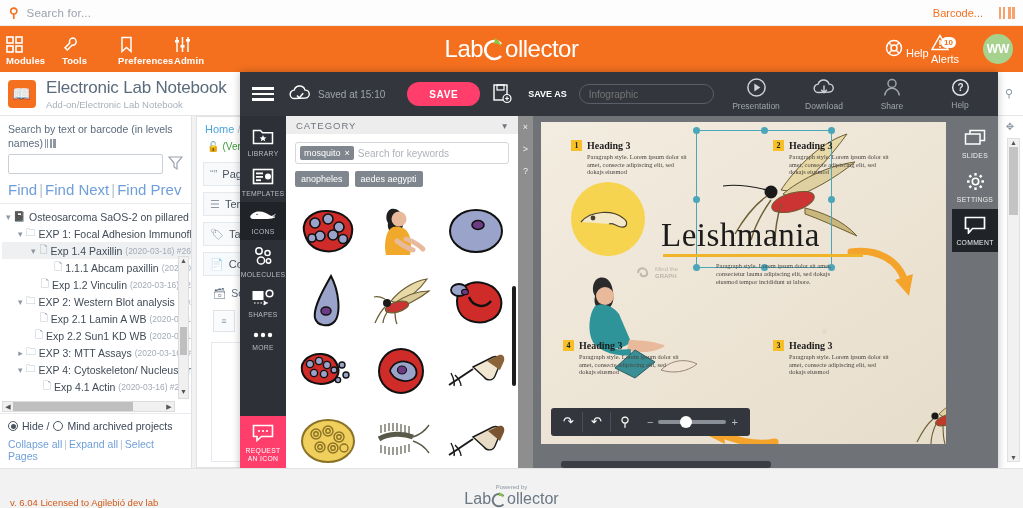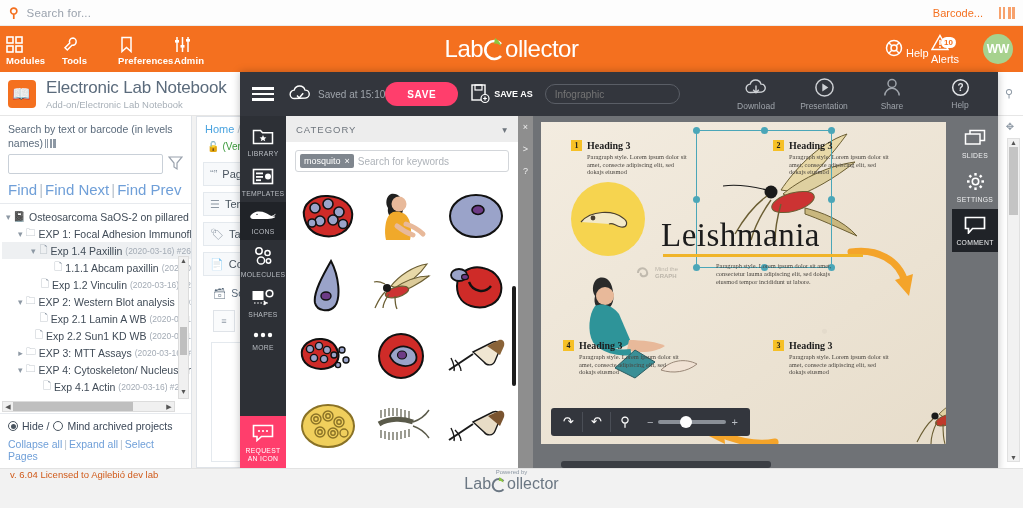--- a/index.html
+++ b/index.html
@@ -154,45 +154,45 @@
     background:#fff; box-shadow:0 0 8px rgba(0,0,0,.25); overflow:hidden;
   }
   .ed-top {
     height:44px; background:#33363d; display:flex; align-items:center; color:#cfd2d6;
   }
   .hamb { width:46px; display:flex; flex-direction:column; gap:3px; align-items:center; cursor:pointer;}
   .hamb span{display:block;width:22px;height:2.6px;background:#fff;}
   .savedwrap{display:flex;align-items:center;gap:6px;margin-left:2px;}
   .savedtxt{font-size:10px;color:#9fa4ab;}
   .savebtn{
-    margin-left:0; background:#ff3e6c; color:#fff; border:none; border-radius:13px;
+    margin-left:22px; background:#ff3e6c; color:#fff; border:none; border-radius:13px;
     height:24px; padding:4px 22px; font-size:10px; font-weight:bold; letter-spacing:.6px; font-family:inherit; cursor:pointer;
   }
-  .saveas{ margin-left:12px; display:flex; align-items:center; gap:4px; cursor:pointer;}
+  .saveas{ margin-left:12px; display:flex; align-items:center; gap:16px; cursor:pointer;}
   .saveas .lbl{font-size:9px;font-weight:bold;color:#fff;line-height:10px;}
   .ed-name{
     margin-left:12px; width:135px; height:20px; border:1px solid #5a5e66; border-radius:10px;
     background:transparent; color:#8d9298; font-size:10px; padding:0 9px; outline:none; font-family:inherit;
   }
   .ed-actions{ margin-left:auto; display:flex; align-items:center; gap:0; padding-right:4px;}
   .ed-act{ width:68px; display:flex; flex-direction:column; align-items:center; gap:1px; cursor:pointer;}
   .ed-act .lbl{font-size:8.5px;color:#9fa4ab;}
 
   .ed-body{ position:absolute; top:44px; left:0; right:0; bottom:0; display:flex; }
 
   .ed-rail{ width:46px; background:#2d3036; display:flex; flex-direction:column; align-items:center; padding-top:4px;}
   .rail-item{ width:46px; padding:6px 0 5px 0; display:flex; flex-direction:column; align-items:center; gap:3px; cursor:pointer;}
   .rail-item.active{ background:#202328;}
   .rail-item .lbl{font-size:6.8px;color:#b9bdc3;letter-spacing:.3px;}
   .rail-item.req{ background:#ff3e6c; margin-top:auto; padding:8px 0 9px 0;}
   .rail-item.req .lbl{color:#fff;}
 
   .ed-panel{ width:232px; background:#fff; display:flex; flex-direction:column; position:relative;}
   .cat-head{
-    height:26px; background:#ededed; display:flex; align-items:center; justify-content:space-between;
+    height:18px; background:#ededed; display:flex; align-items:center; justify-content:space-between;
     padding:0 10px; font-size:9.5px; color:#6f767e; letter-spacing:1px;
   }
   .kw-area{ padding:8px 9px 6px 9px;}
   .kw-box{
     border:1px solid #d3d6da; border-radius:3px; min-height:22px; display:flex; align-items:center; padding:2px 4px; gap:4px;
   }
   .chip{ background:#7f868e; color:#fff; font-size:9px; border-radius:2px; padding:2px 4px; display:flex; gap:4px; align-items:center;}
   .chip .x{cursor:pointer;}
   .kw-ph{ font-size:10px; color:#aeb3b9;}
   .sugg{ display:flex; gap:6px; margin-top:7px;}
@@ -260,21 +260,21 @@
   .re-top{ height:20px; display:flex; align-items:center; justify-content:space-around; font-size:10px; color:#8d98a4;}
   .re-scroll{ position:absolute; right:3px; top:22px; bottom:6px; width:13px; background:#f1f1f1; border:1px solid #e0e0e0;}
   .re-scroll .th{position:absolute;left:1px;right:1px;top:8px;height:68px;background:#c4c4c4;}
   .re-scroll .a{position:absolute;left:0;right:0;text-align:center;font-size:7px;color:#555;}
   .dashed-sel{ position:absolute; right:30px; top:28px; width:14px; height:125px; border:1.4px dashed #2f6fd0;}
 
   
   .zoomlabel{ position:absolute; left:0; right:0; top:470px; text-align:center; font-size:8px; color:#9aa2ad;}
   .footer{
     position:absolute; bottom:0; left:0; width:1023px; height:40px; background:#f2f2f2;
-    border-top:1px solid #e2e2e2; display:flex; align-items:flex-start;
+    border-top:1px solid #e2e2e2; display:flex; align-items:flex-end;
   }
   .footer .lic{ font-size:9.5px; color:#d05a1a; padding-left:10px;}
   .footer .pw{ position:absolute; left:0; right:0; text-align:center; }
   .footer .pw .p1{ font-size:6px; color:#8d98a4; }
   .footer .pw .p2{ font-size:16px; color:#6b7783; display:flex; align-items:center; justify-content:center;}
 </style>
 </head>
 <body>
 
 <div class="app">
@@ -572,35 +572,35 @@
               <circle cx="15" cy="15.5" r="4" fill="#33363d" stroke="#fff" stroke-width="1.2"></circle>
               <path d="M15 13.6v3.8M13.1 15.5h3.8" stroke="#fff" stroke-width="1.2"></path>
             </svg>
         </span>
         <span class="lbl">SAVE AS</span>
       </div>
       <input class="ed-name" placeholder="Infographic" style="">
       <div class="ed-actions">
         <div class="ed-act">
           <span>
+            <svg width="21" height="21" viewBox="0 0 21 21">
+                <circle cx="10.5" cy="10.5" r="8.6" fill="none" stroke="#cfd2d6" stroke-width="1.5"></circle>
+                <path d="M8.3 6.6l6 3.9-6 3.9z" fill="#cfd2d6"></path>
+              </svg>
+          </span>
+          <span class="lbl">Presentation</span>
+        </div>
+        <div class="ed-act">
+          <span>
             <svg width="24" height="21" viewBox="0 0 24 21">
                 <path d="M6.5 15.5a4.2 4.2 0 0 1-.3-8.4A5.6 5.6 0 0 1 17 7.1a3.9 3.9 0 0 1 .6 7.9z" fill="none" stroke="#cfd2d6" stroke-width="1.4"></path>
                 <path d="M12 8.5v7M9.2 12.8L12 15.7l2.8-2.9" fill="none" stroke="#cfd2d6" stroke-width="1.4"></path>
               </svg>
           </span>
           <span class="lbl">Download</span>
-        </div>
-        <div class="ed-act">
-          <span>
-            <svg width="21" height="21" viewBox="0 0 21 21">
-                <circle cx="10.5" cy="10.5" r="8.6" fill="none" stroke="#cfd2d6" stroke-width="1.5"></circle>
-                <path d="M8.3 6.6l6 3.9-6 3.9z" fill="#cfd2d6"></path>
-              </svg>
-          </span>
-          <span class="lbl">Presentation</span>
         </div>
         <div class="ed-act">
           <span>
             <svg width="20" height="21" viewBox="0 0 20 21">
                 <circle cx="10" cy="6.5" r="4" fill="none" stroke="#9fa4ab" stroke-width="1.5"></circle>
                 <path d="M2.8 18.5a7.2 7.2 0 0 1 14.4 0" fill="none" stroke="#9fa4ab" stroke-width="1.5"></path>
               </svg>
           </span>
           <span class="lbl">Share</span>
         </div>
@@ -699,20 +699,24 @@
           <span>CATEGORY</span>
           <span>▾</span>
         </div>
         <div class="kw-area">
           <div class="kw-box">
             <span class="chip">
               <span>mosquito</span>
               <span class="x">×</span>
             </span>
             <span class="kw-ph">Search for keywords</span>
+          </div>
+          <div class="sugg">
+            <span class="s">anopheles</span>
+            <span class="s">aedes aegypti</span>
           </div>
         </div>
         <div class="iconsgrid" id="iconsgrid">
             <div class="icell">
               <svg width="60" height="48" viewBox="0 0 60 48">
                 <path d="M6 24C4 12 16 3 30 4c16 1 26 10 24 22-2 14-16 20-28 18C14 42 8 35 6 24z" fill="#cf2b28" stroke="#111" stroke-width="2"></path>
                 <g fill="#9aa3c9" stroke="#111" stroke-width="1.6">
                   <circle cx="17" cy="16" r="5"></circle>
                   <circle cx="30" cy="12" r="5"></circle>
                   <circle cx="41" cy="20" r="5"></circle>

